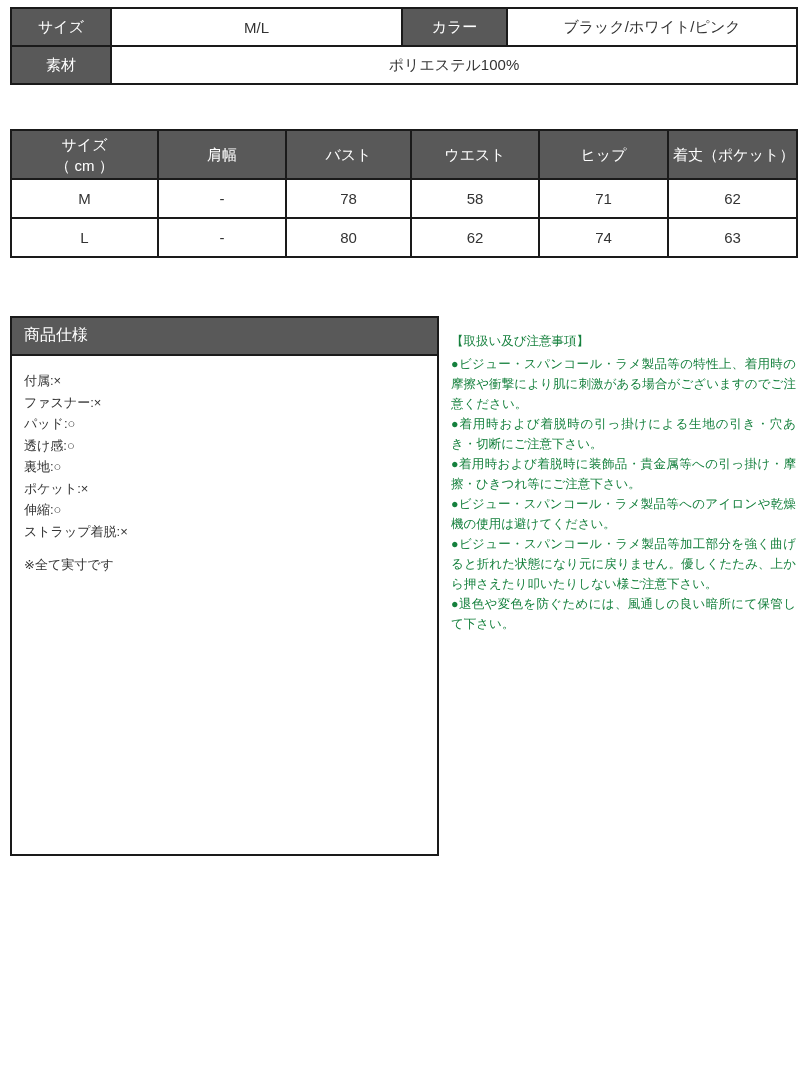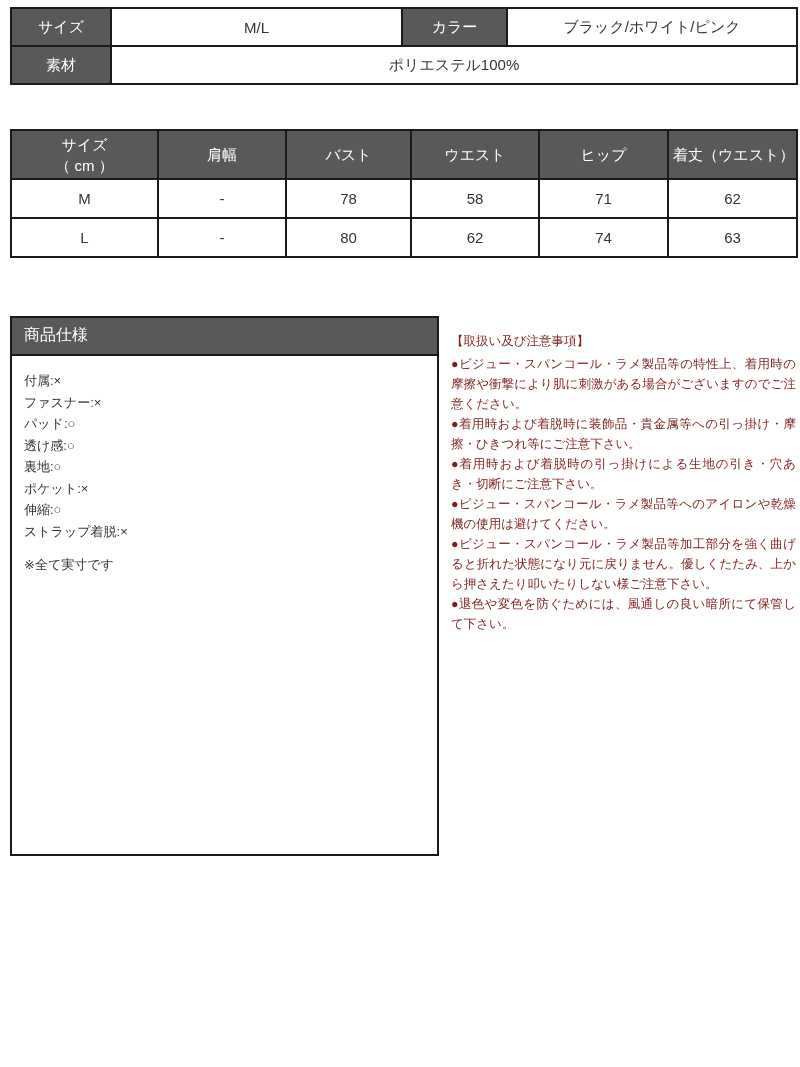--- a/index.html
+++ b/index.html
@@ -83,21 +83,21 @@
   }
   .spec-item { line-height: 21.5px; }
   .spec-note { line-height: 21.5px; margin-top: 12px; }
 
   .precautions {
     flex: 1;
     margin-left: 12px;
     padding-top: 15px;
     font-size: 12.5px;
     line-height: 20px;
-    color: #7f1d1d;
+    color: #15803d;
   }
   .prec-title { margin: 0 0 3px 0; }
   .precautions p { margin: 0; text-align: justify; }
 </style>
 </head>
 <body>
 
 <div class="page">
 
   <table class="info-table">
@@ -130,21 +130,21 @@
         <col style="width:129px">
         <col style="width:129px">
       </colgroup>
     <tbody>
         <tr class="head">
       <td><span>サイズ</span><br><span>（ cm ）</span></td>
       <td>肩幅</td>
       <td>バスト</td>
       <td>ウエスト</td>
       <td>ヒップ</td>
-      <td>着丈（ウエスト）</td>
+      <td>着丈（ポケット）</td>
     </tr>
     <tr class="data">
       <td>M</td>
       <td>-</td>
       <td>78</td>
       <td>58</td>
       <td>71</td>
       <td>62</td>
     </tr>
     <tr class="data">
@@ -171,21 +171,21 @@
         <div class="spec-item">ポケット:×</div>
         <div class="spec-item">伸縮:○</div>
         <div class="spec-item">ストラップ着脱:×</div>
         <div class="spec-note">※全て実寸です</div>
       </div>
     </div>
 
     <div class="precautions">
       <div class="prec-title">【取扱い及び注意事項】</div>
       <p>●ビジュー・スパンコール・ラメ製品等の特性上、着用時の摩擦や衝撃により肌に刺激がある場合がございますのでご注意ください。</p>
+      <p>●着用時および着脱時の引っ掛けによる生地の引き・穴あき・切断にご注意下さい。</p>
       <p>●着用時および着脱時に装飾品・貴金属等への引っ掛け・摩擦・ひきつれ等にご注意下さい。</p>
-      <p>●着用時および着脱時の引っ掛けによる生地の引き・穴あき・切断にご注意下さい。</p>
       <p>●ビジュー・スパンコール・ラメ製品等へのアイロンや乾燥機の使用は避けてください。</p>
       <p>●ビジュー・スパンコール・ラメ製品等加工部分を強く曲げると折れた状態になり元に戻りません。優しくたたみ、上から押さえたり叩いたりしない様ご注意下さい。</p>
       <p>●退色や変色を防ぐためには、風通しの良い暗所にて保管して下さい。</p>
     </div>
 
   </div>
 </div>
 
 </body></html>

